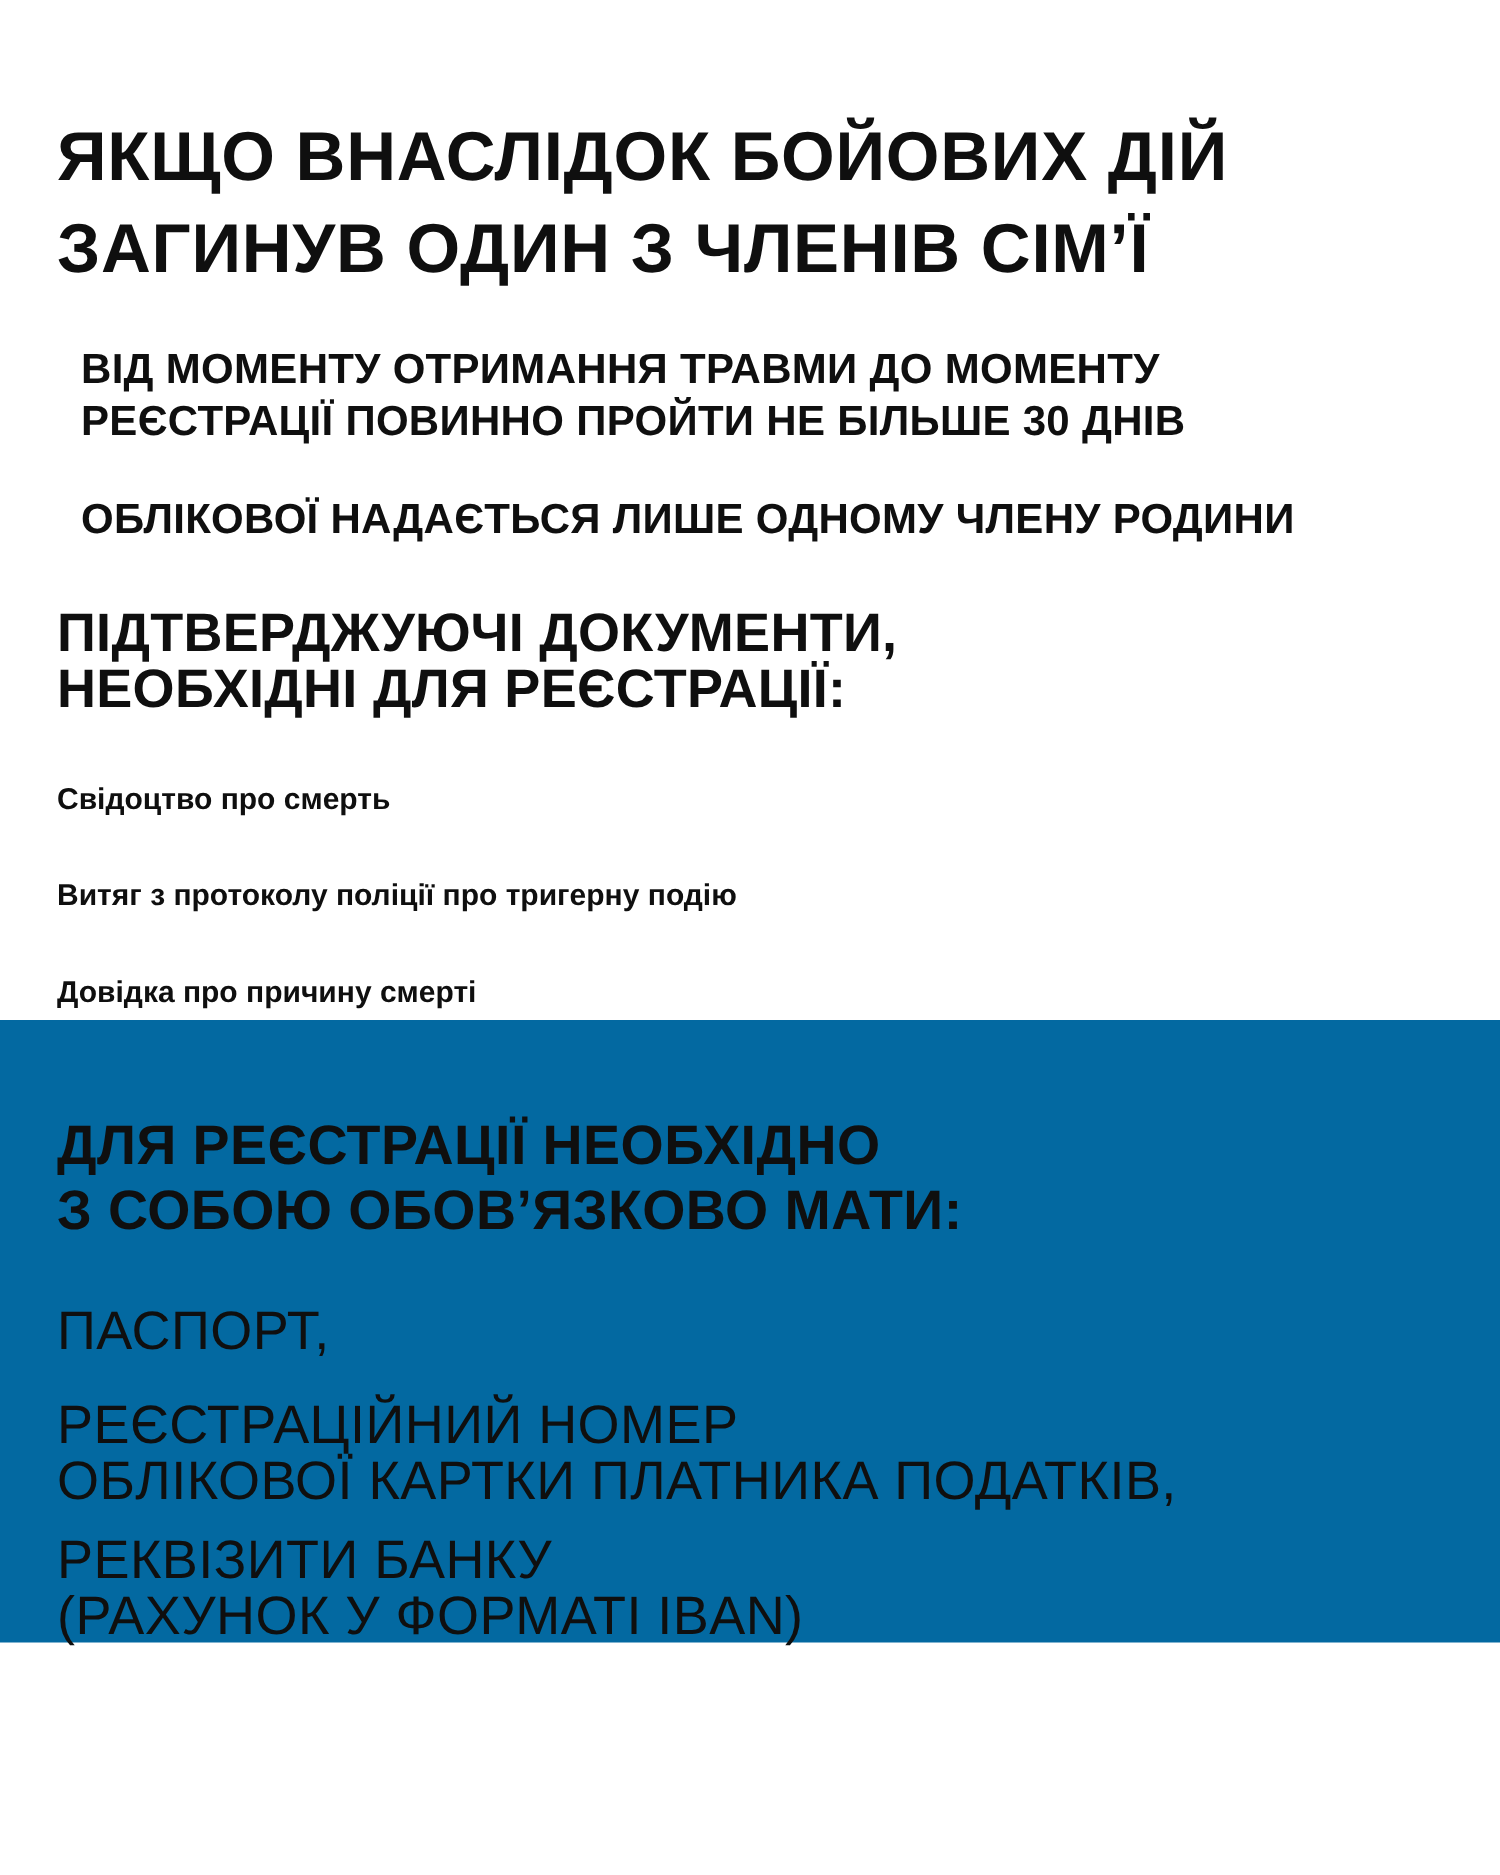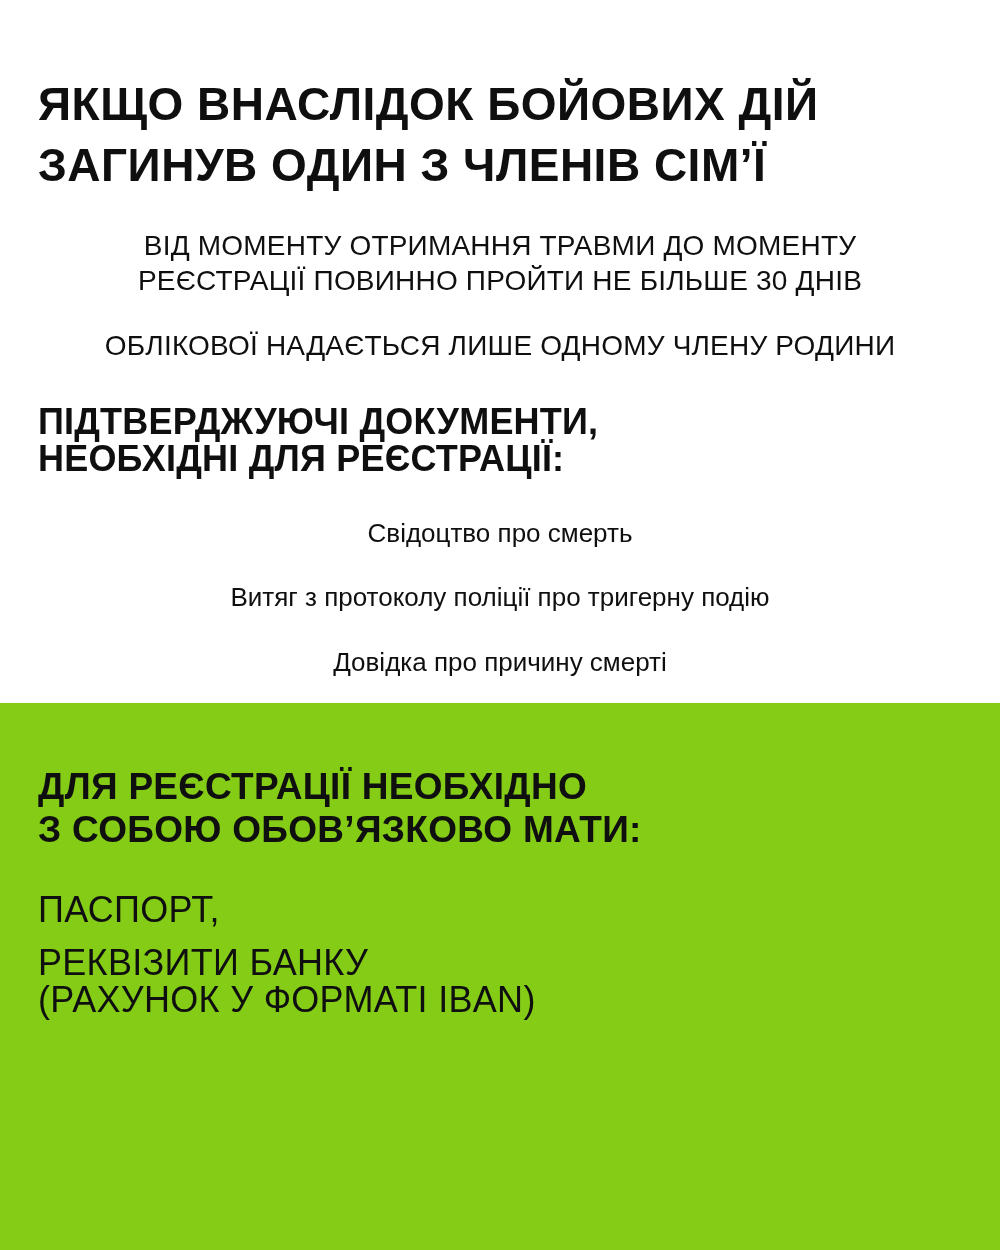--- a/index.html
+++ b/index.html
@@ -9,72 +9,70 @@
   }
   body {
     width: 1000px;
     height: 1250px;
     font-family: "Liberation Sans", "DejaVu Sans", sans-serif;
     color: #0f0f0f;
     overflow: hidden;
   }
   .poster {
     width: 1000px;
-    height: 1250px;
+    height: 1084px;
     display: flex;
     flex-direction: column;
   }
   .section {
     box-sizing: border-box;
     padding-left: 38px;
     padding-right: 38px;
   }
   .white-section {
     height: 703px;
     background: #ffffff;
   }
   .pink-section {
     height: 547px;
-    background: #84cc16;
+    background: #0369a1;
     padding-top: 62px;
   }
   .pre { white-space: pre-line; }
 
   .main-title {
     margin: 0;
     padding-top: 74px;
     font-size: 46px;
     line-height: 61px;
     font-weight: 900;
     letter-spacing: 0.5px;
   }
   .note {
     margin: 16px;
     font-size: 28px;
     line-height: 35px;
-    font-weight: 400;
+    font-weight: 700;
     letter-spacing: 0.2px;
-    text-align: center;
   }
   .note-deadline { margin-top: 32px; }
   .note-single   { margin-top: 30px; }
 
   .docs-heading {
     margin: 40px 0 0 0;
     font-size: 36px;
     line-height: 37px;
     font-weight: 800;
     letter-spacing: 0.2px;
   }
   .doc-item {
     margin: 0;
-    font-size: 26px;
+    font-size: 20px;
     line-height: 36px;
-    font-weight: 400;
-    text-align: center;
+    font-weight: 700;
   }
   .doc-item-0 { margin-top: 38px; }
   .doc-item-1 { margin-top: 29px; }
   .doc-item-2 { margin-top: 28px; }
 
   .pink-heading {
     margin: 0;
     font-size: 37px;
     line-height: 43px;
     font-weight: 900;
@@ -114,18 +112,20 @@
 
     <p class="doc-item doc-item-1">Довідка про причину смерті</p>
   </section>
 
   <section class="section pink-section">
     <h2 class="pink-heading pre">ДЛЯ РЕЄСТРАЦІЇ НЕОБХІДНО
 З СОБОЮ ОБОВ’ЯЗКОВО МАТИ:</h2>
 
     <p class="pink-item pink-item-0 pre">ПАСПОРТ,</p>
 
+    <p class="pink-item pink-item-1 pre">РЕЄСТРАЦІЙНИЙ НОМЕР
+ОБЛІКОВОЇ КАРТКИ ПЛАТНИКА ПОДАТКІВ,</p>
 
     <p class="pink-item pink-item-2 pre">РЕКВІЗИТИ БАНКУ
 (РАХУНОК У ФОРМАТІ IBAN)</p>
   </section>
 
 </div>
 
 </body></html>

